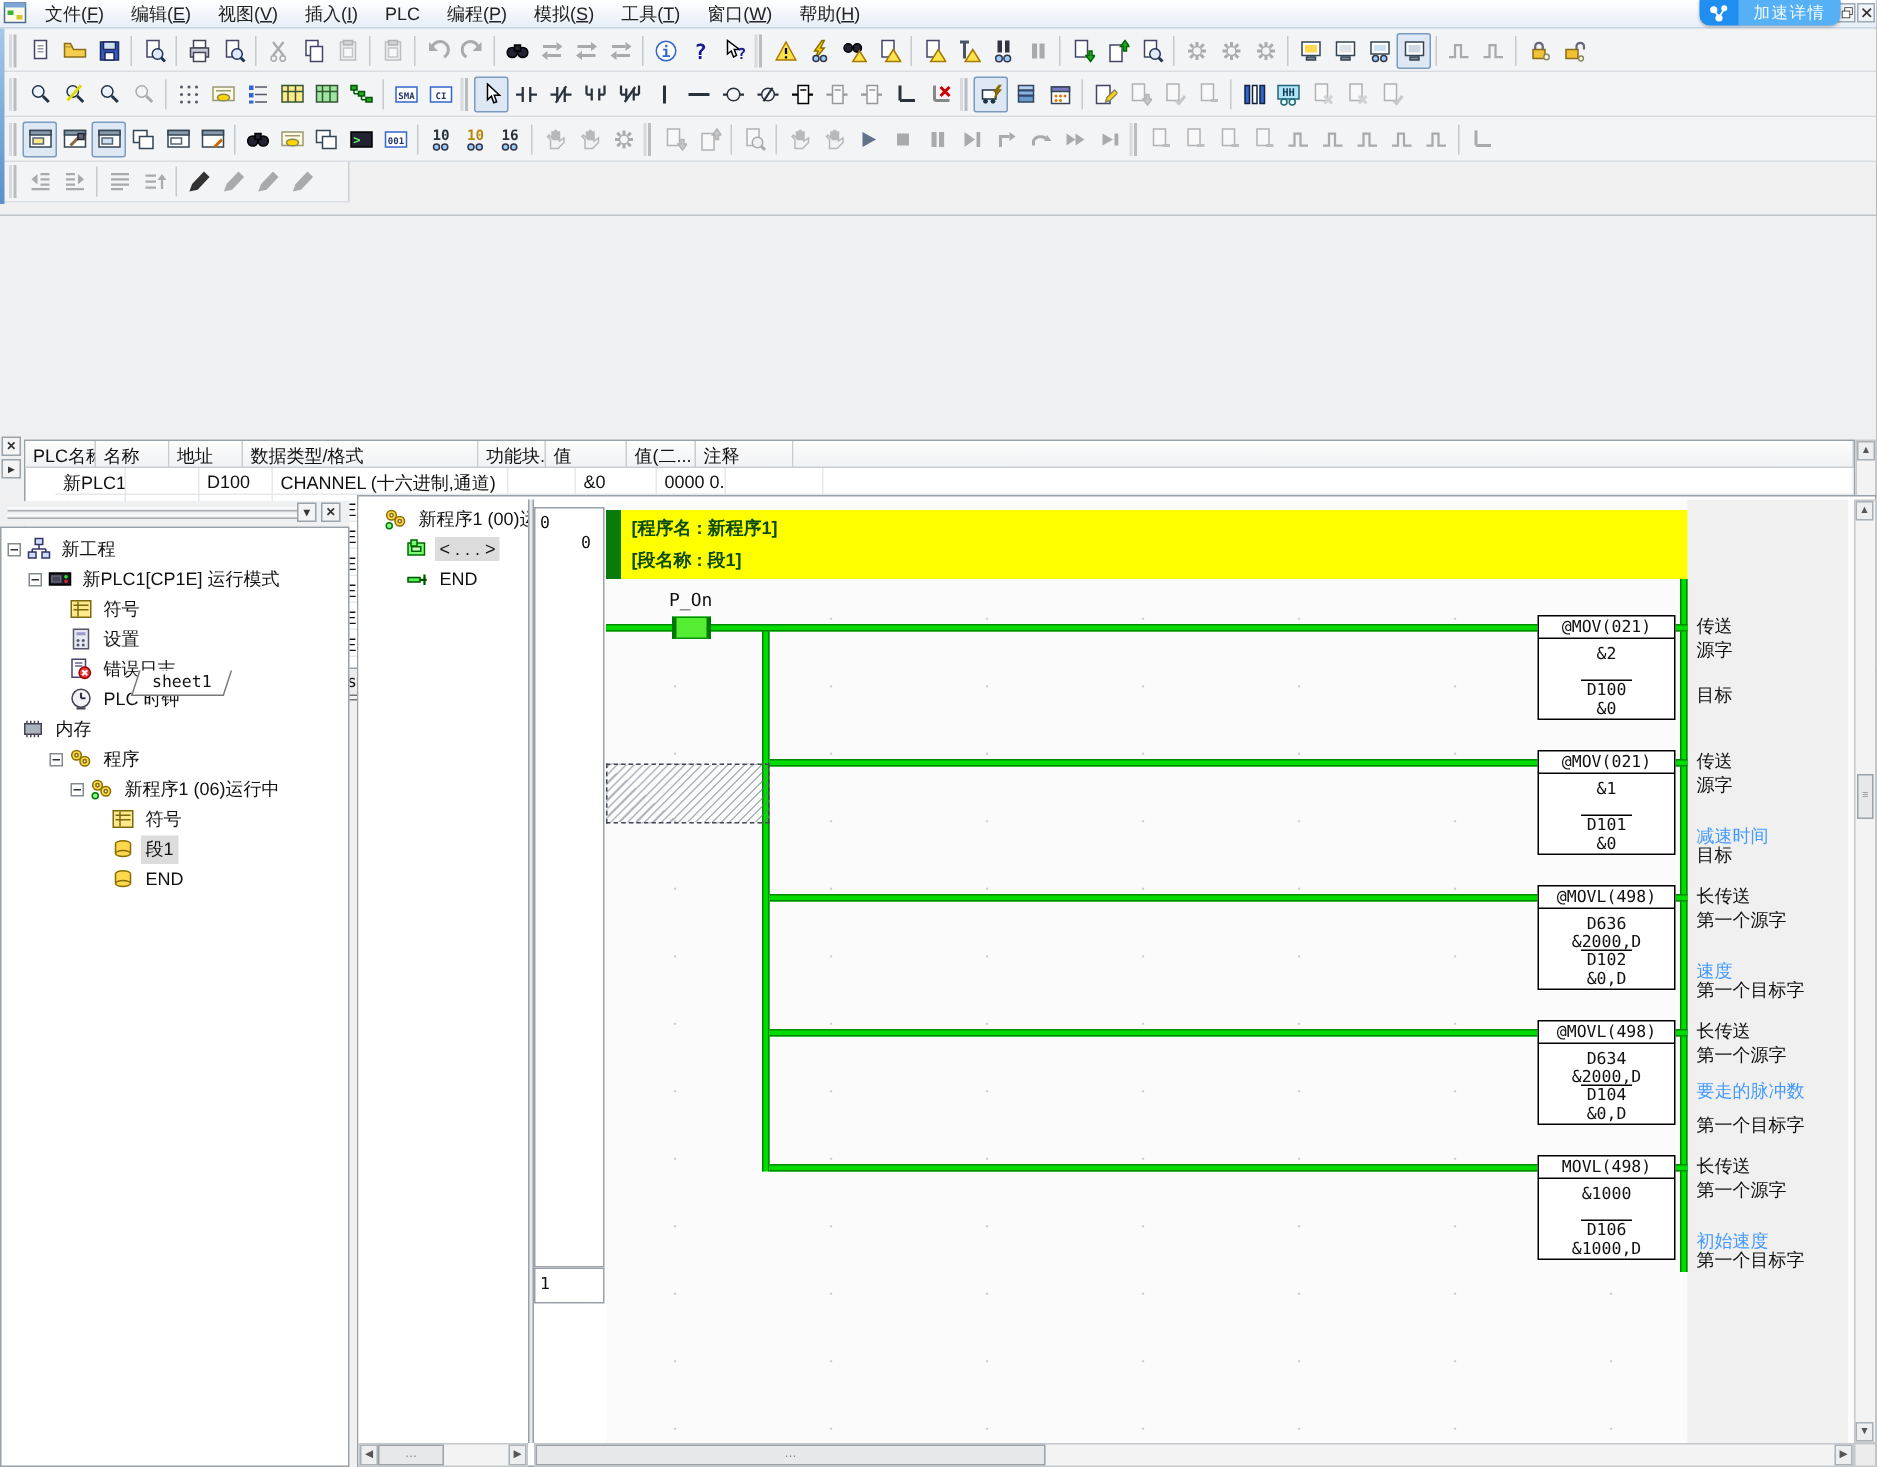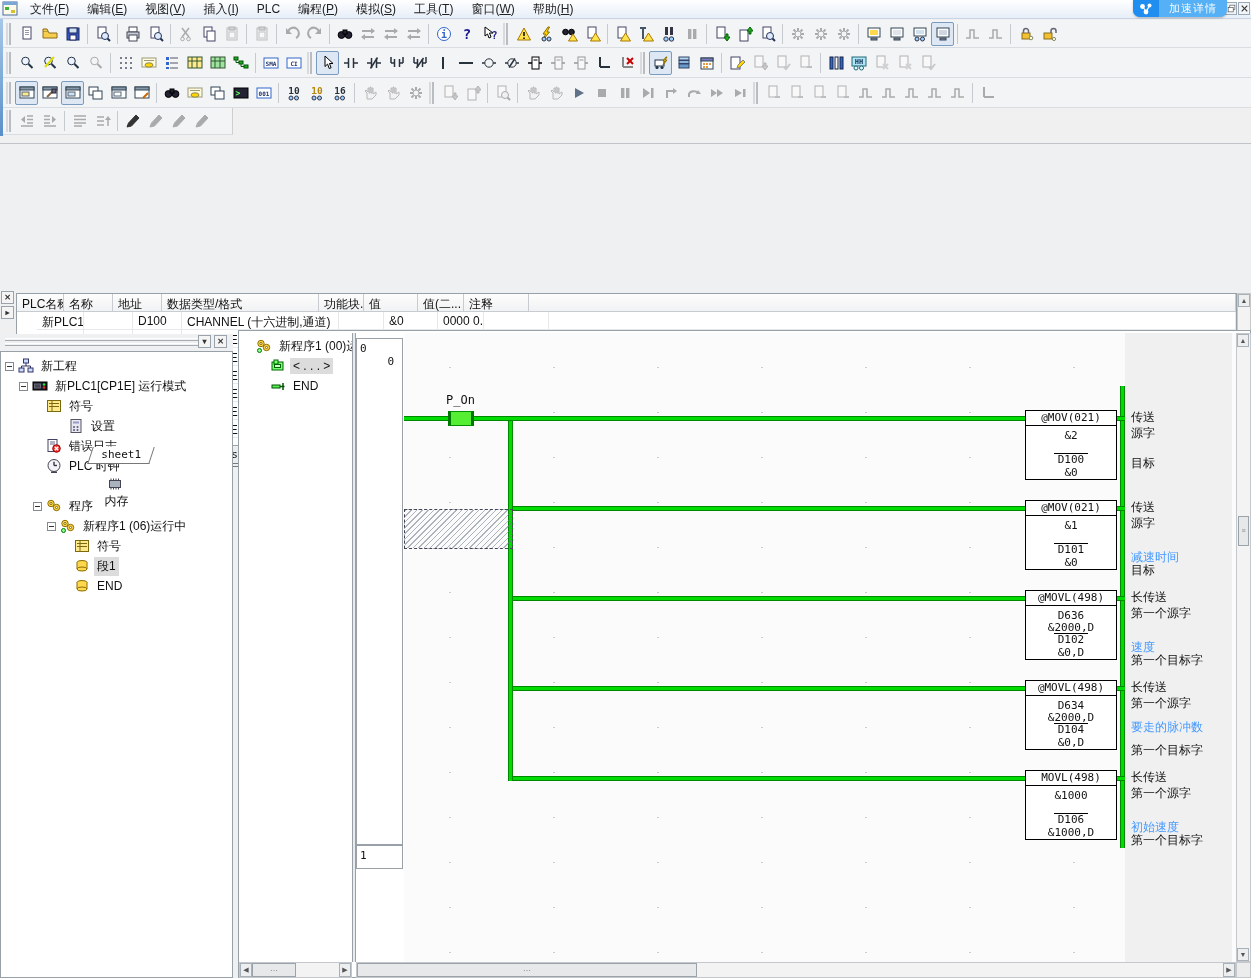--- a/index.html
+++ b/index.html
@@ -1231,21 +1231,21 @@
         <span class="ticon">
           <svg width="16" height="16" viewBox="0 0 16 16">
             <rect x="1.5" y="2.5" width="13" height="11" fill="#ffe98a" stroke="#7a6a10"></rect>
             <line x1="3" y1="5.5" x2="13" y2="5.5" stroke="#7a6a10" stroke-width="1"></line>
             <line x1="3" y1="8.5" x2="13" y2="8.5" stroke="#7a6a10" stroke-width="1"></line>
             <line x1="6" y1="3" x2="6" y2="13" stroke="#7a6a10" stroke-width="1"></line>
           </svg>
         </span>
         <span class="tlabel">符号</span>
       </div>
-      <div class="trow" style="padding-left: 32px; margin-left: 22px;">
+      <div class="trow" style="padding-left: 32px;">
         <span class="texp-sp"></span>
         <span class="ticon">
           <svg width="16" height="16" viewBox="0 0 16 16">
             <rect x="3" y="1.5" width="10" height="13" fill="#e8e8f0" stroke="#556"></rect>
             <rect x="5" y="3.5" width="6" height="2" fill="#99c" stroke="none"></rect>
             <circle cx="6" cy="9" r="1" fill="#557" stroke="none"></circle>
             <circle cx="9.5" cy="9" r="1" fill="#557" stroke="none"></circle>
             <circle cx="6" cy="12" r="1" fill="#557" stroke="none"></circle>
             <circle cx="9.5" cy="12" r="1" fill="#557" stroke="none"></circle>
           </svg>
@@ -1271,21 +1271,21 @@
         <span class="ticon">
           <svg width="16" height="16" viewBox="0 0 16 16">
             <circle cx="8" cy="7.5" r="6" fill="#f4f4f8" stroke="#445"></circle>
             <line x1="8" y1="7.5" x2="8" y2="3.8" stroke="#334" stroke-width="1.4"></line>
             <line x1="8" y1="7.5" x2="11" y2="7.5" stroke="#334" stroke-width="1.4"></line>
             <rect x="5" y="13.5" width="6" height="1.5" fill="#445" stroke="none"></rect>
           </svg>
         </span>
         <span class="tlabel">PLC 时钟</span>
       </div>
-      <div class="trow" style=" flex-direction: column;">
+      <div class="trow" style="">
         <span class="texp-sp"></span>
         <span class="ticon">
           <svg width="16" height="16" viewBox="0 0 16 16">
             <rect x="2.5" y="4.5" width="11" height="7" fill="#aab2be" stroke="#445"></rect>
             <line x1="4" y1="2.5" x2="4" y2="4.5" stroke="#445" stroke-width="1"></line>
             <line x1="6.5" y1="2.5" x2="6.5" y2="4.5" stroke="#445" stroke-width="1"></line>
             <line x1="9" y1="2.5" x2="9" y2="4.5" stroke="#445" stroke-width="1"></line>
             <line x1="11.5" y1="2.5" x2="11.5" y2="4.5" stroke="#445" stroke-width="1"></line>
             <line x1="4" y1="11.5" x2="4" y2="13.5" stroke="#445" stroke-width="1"></line>
             <line x1="6.5" y1="11.5" x2="6.5" y2="13.5" stroke="#445" stroke-width="1"></line>
@@ -1404,20 +1404,25 @@
     <div class="mcell" style="top:5px;height:507px;">
       <span class="num-cell" style="left:3px;top:3px;">0</span>
       <span class="num-cell" style="right:8px;top:16px;">0</span>
     </div>
     <div class="mcell" style="top:512px;height:24px;">
       <span class="num-cell" style="left:3px;top:3px;">1</span>
     </div>
   </div>
 
   <div id="lcanvas">
+    <div id="banner" style="background: rgb(255, 255, 0);">
+      <div id="banner-bar" style="background: rgb(10, 122, 10);"></div>
+      <div class="banner-line" style="top: 4px; color: rgb(11, 75, 11);">[程序名 :  新程序1]</div>
+      <div class="banner-line" style="top: 25px; color: rgb(11, 75, 11);">[段名称 :  段1]</div>
+    </div>
     <div id="ann-col"></div>
     <div id="wires">
         <div class="vwire" style="left: 716px; top: 53px; height: 462px;"></div>
         <div class="vwire" style="left: 104px; top: 83px; height: 365px;"></div>
         <div class="wire" style="left: 0px; top: 83px; width: 621px;"></div>
         <div class="wire" style="left: 713px; top: 83px; width: 8px;"></div>
         <div class="wire" style="left: 109px; top: 173px; width: 512px;"></div>
         <div class="wire" style="left: 713px; top: 173px; width: 8px;"></div>
         <div class="wire" style="left: 109px; top: 263px; width: 512px;"></div>
         <div class="wire" style="left: 713px; top: 263px; width: 8px;"></div>

